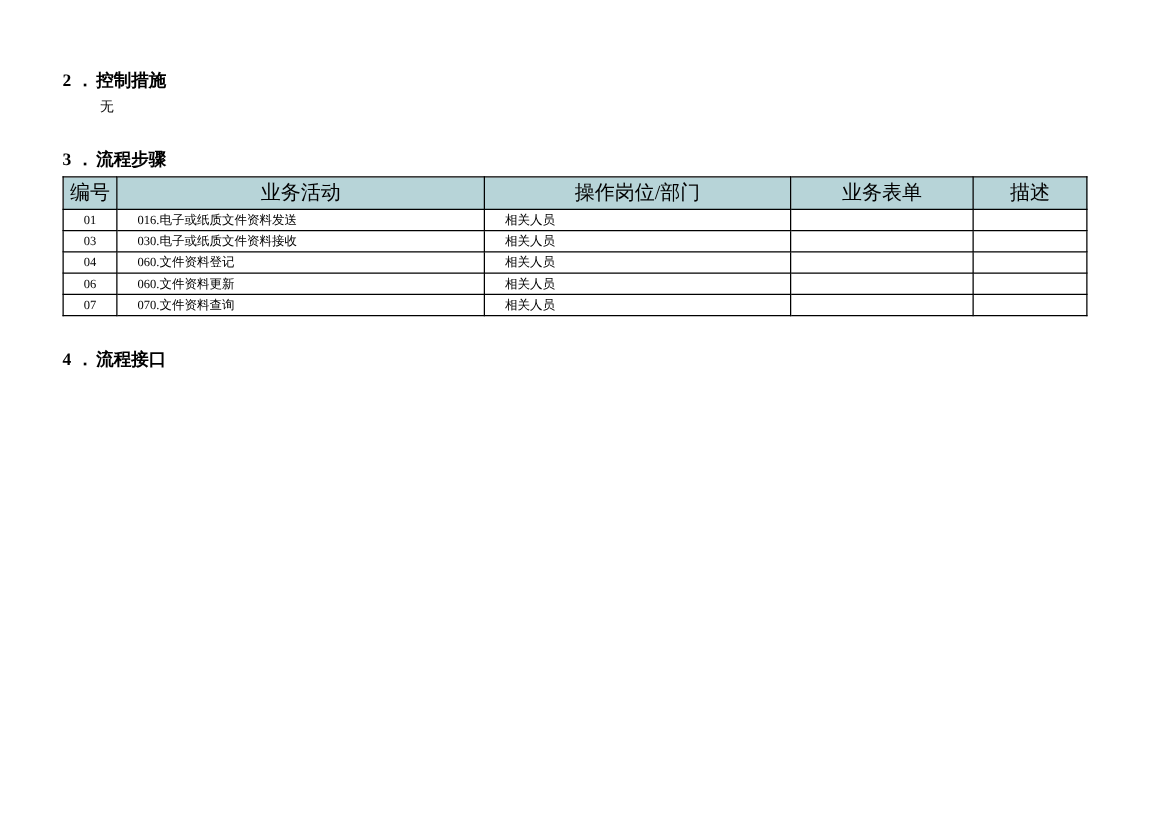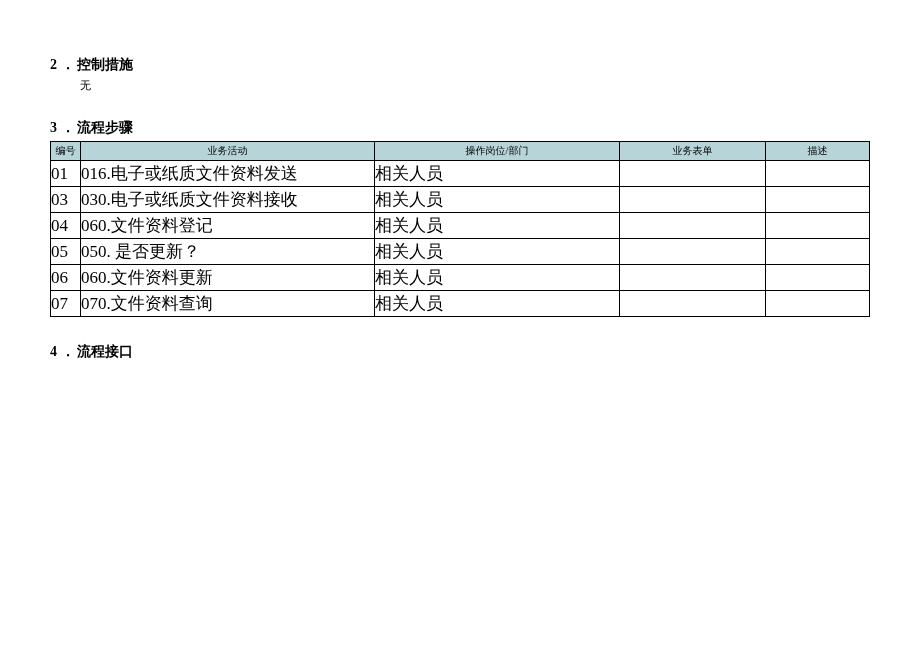--- a/index.html
+++ b/index.html
@@ -40,28 +40,28 @@
       font-size: 11px;
       margin-top: 2px;
       margin-bottom: 4px;
     }
     th {
       background: #b7d4d8;
       border: 1px solid #000;
       font-weight: normal;
       text-align: center;
       padding: 2px 4px;
-      font-size: 10px;
+      font-size: 16px;
       margin-left: 12px;
     }
     td {
       border: 1px solid #000;
-      padding: 1px 0;
+      padding: 1px 16px;
       height: 16px;
-      font-size: 17px;
+      font-size: 10px;
     }
     .col-id { width: 30px; }
     .col-activity { width: 294px; }
     .col-position { width: 245px; }
     .col-form { width: 146px; }
     .col-desc { width: auto; text-align: center; }
     tbody tr {
       height: 16px;
     }
   </style>
@@ -103,27 +103,20 @@
         <td class="col-desc"></td>
       </tr>
       <tr>
         <td class="col-id">04</td>
         <td class="col-activity">060.文件资料登记</td>
         <td class="col-position">相关人员</td>
         <td class="col-form"></td>
         <td class="col-desc"></td>
       </tr>
       <tr>
-        <td class="col-id">05</td>
-        <td class="col-activity">050. 是否更新？</td>
-        <td class="col-position">相关人员</td>
-        <td class="col-form"></td>
-        <td class="col-desc"></td>
-      </tr>
-      <tr>
         <td class="col-id">06</td>
         <td class="col-activity">060.文件资料更新</td>
         <td class="col-position">相关人员</td>
         <td class="col-form"></td>
         <td class="col-desc"></td>
       </tr>
       <tr>
         <td class="col-id">07</td>
         <td class="col-activity">070.文件资料查询</td>
         <td class="col-position">相关人员</td>

